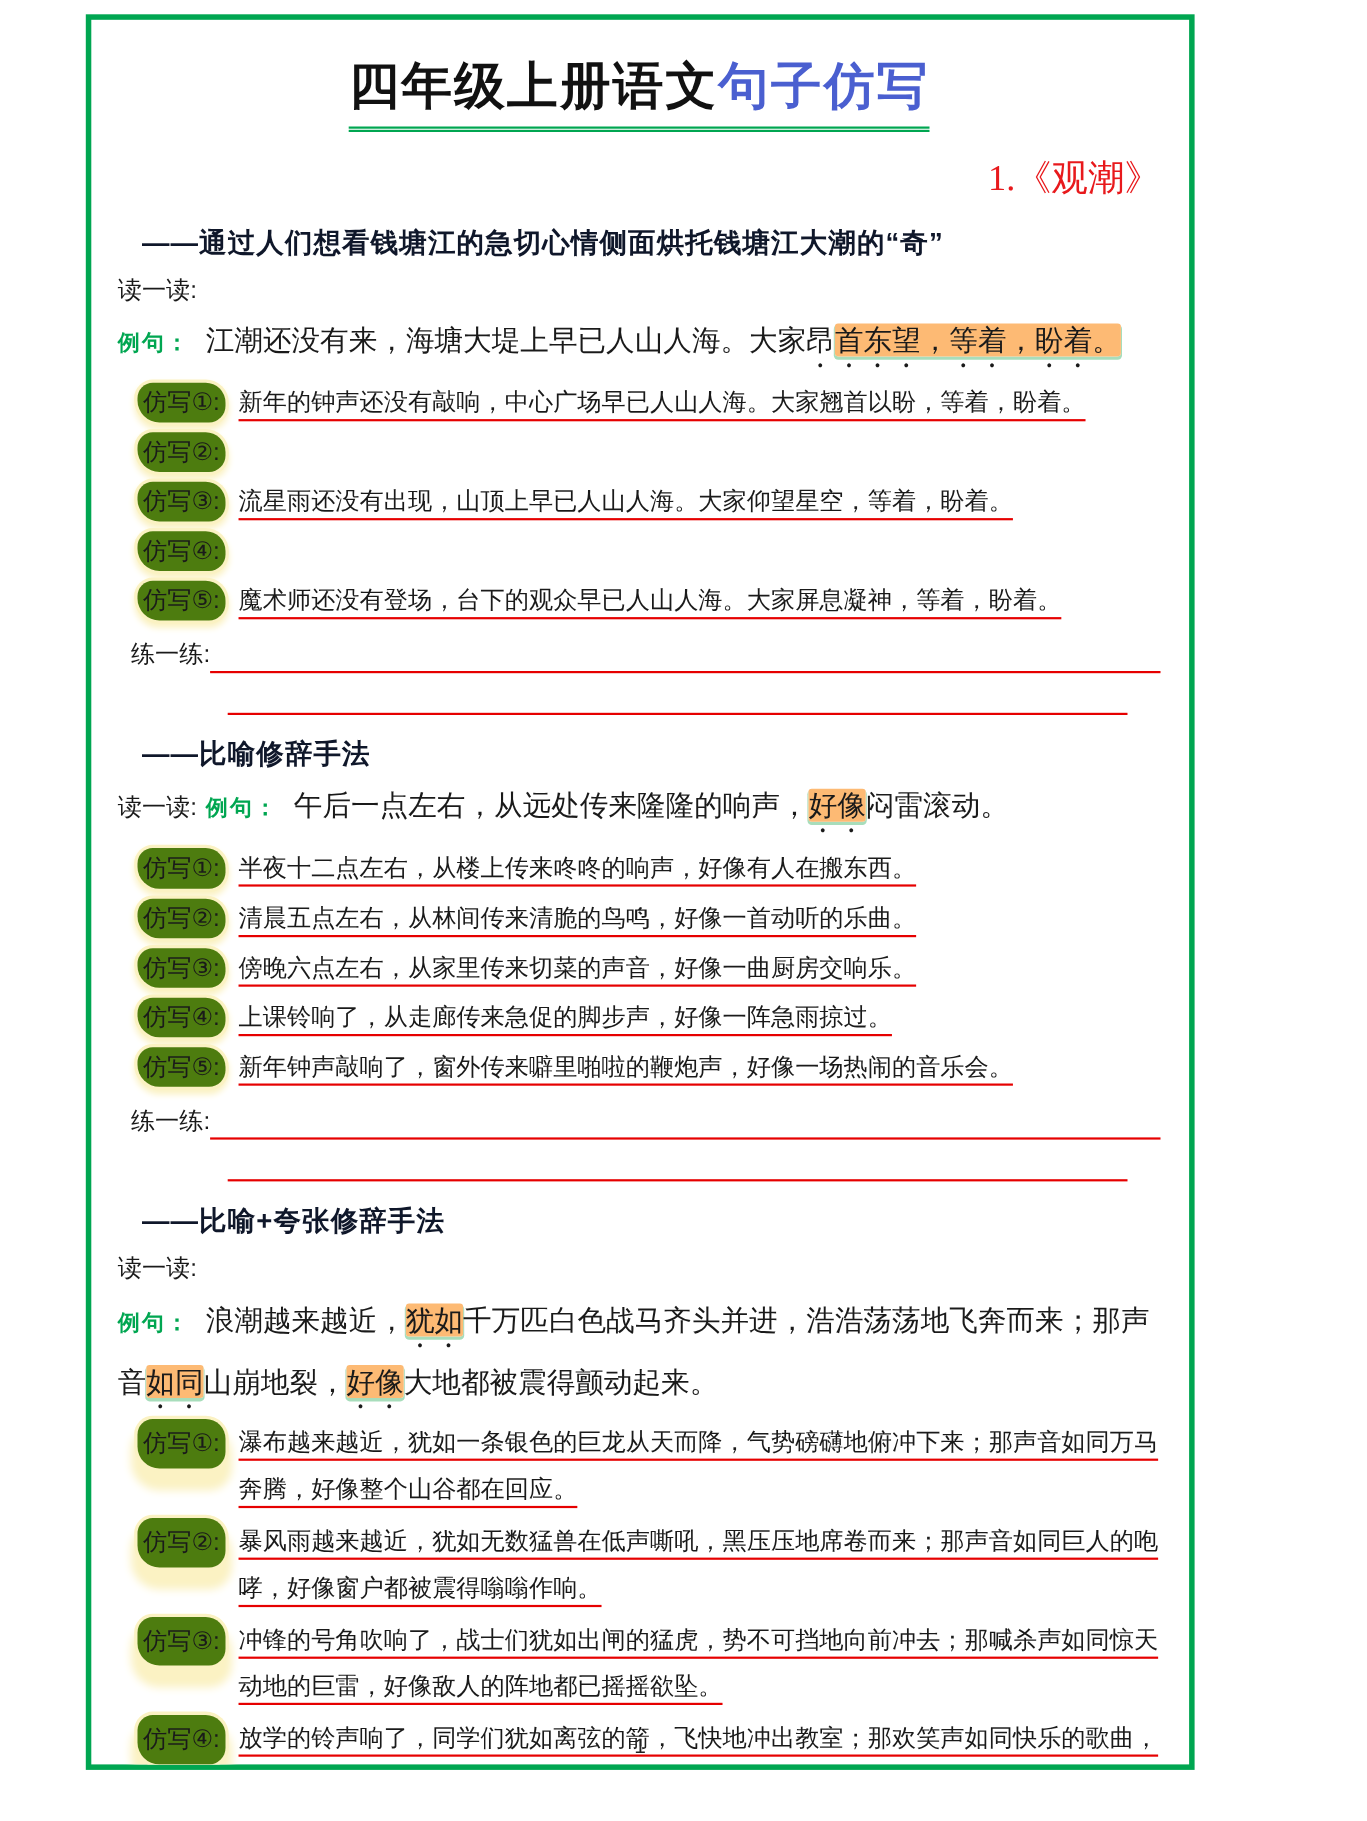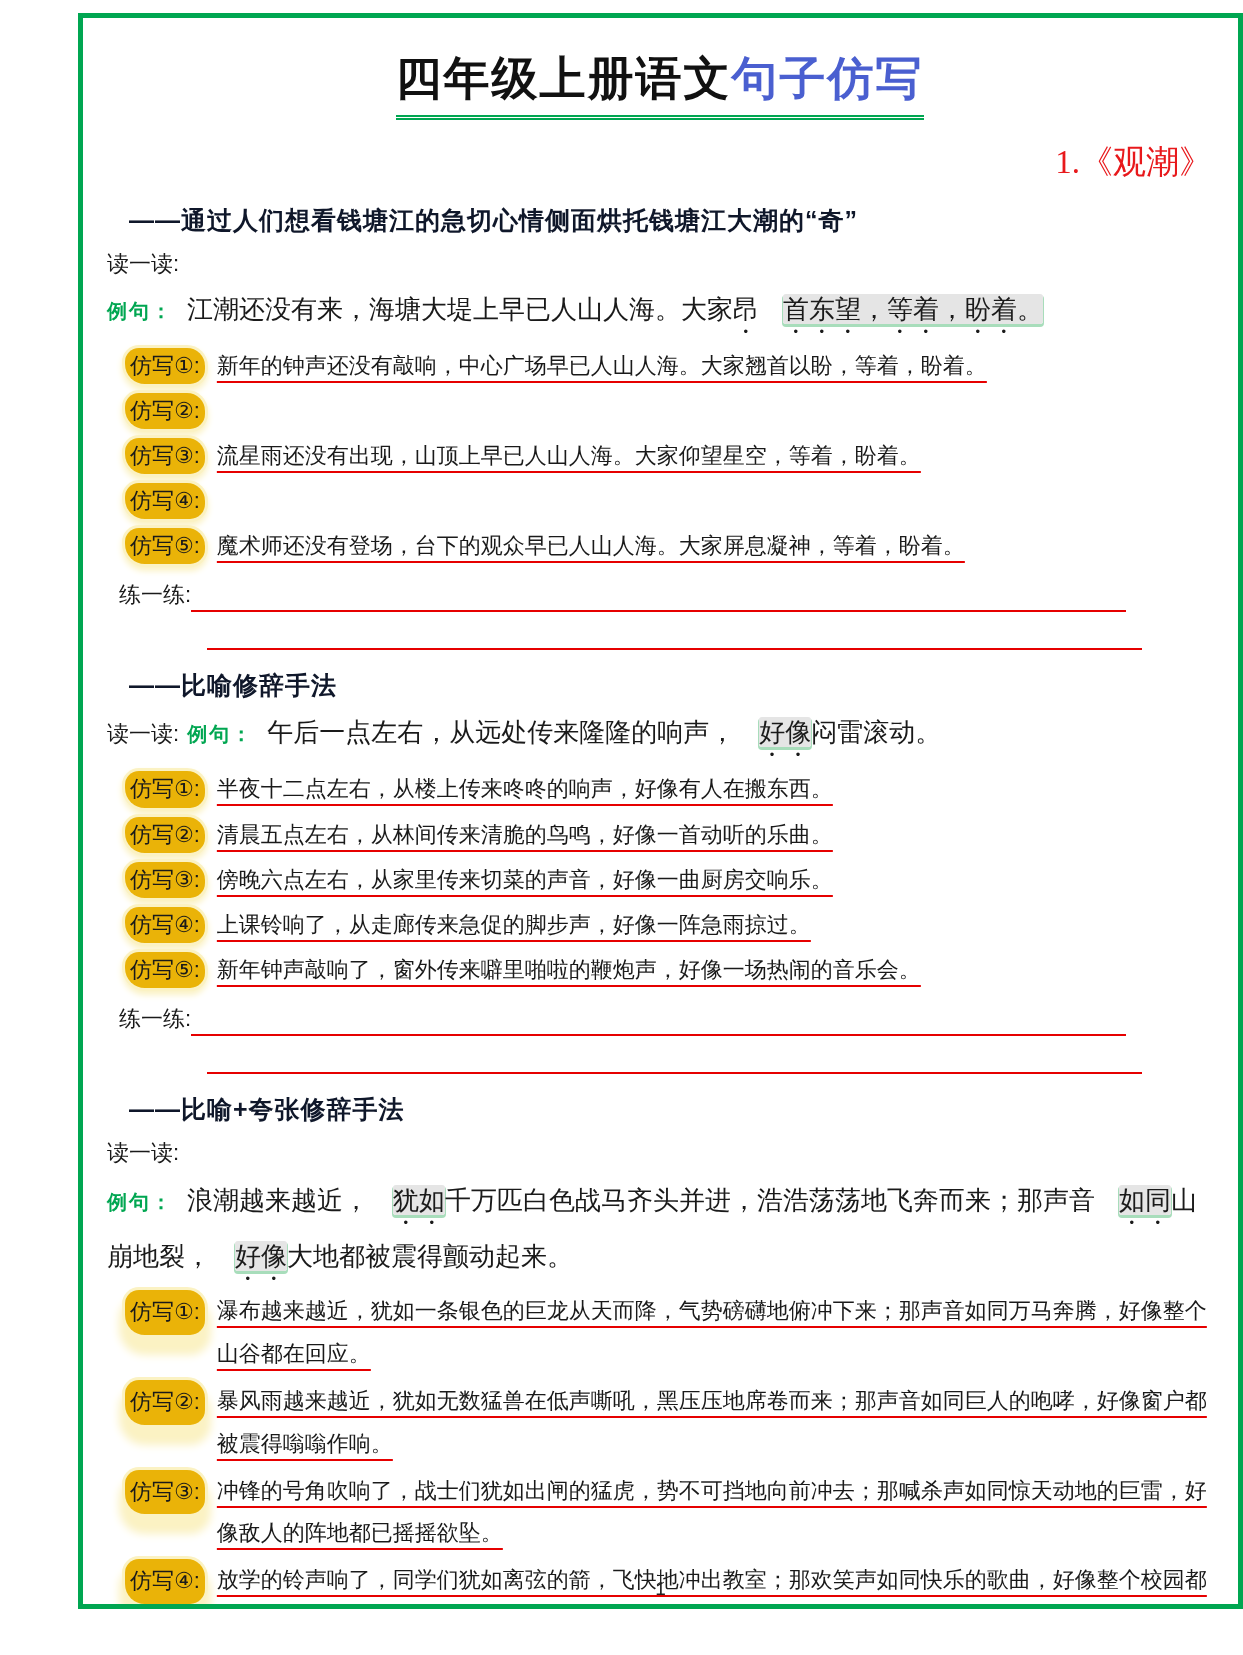--- a/index.html
+++ b/index.html
@@ -4,21 +4,21 @@
 <style>
   * { box-sizing: border-box; }
   html,body { margin:0; padding:0; background:#ffffff; }
   body {
     width:1243px; height:1655px; position:relative;
     font-family:"Liberation Sans","DejaVu Sans",sans-serif;
     color:#1a1a1a;
   }
   .sheet {
     position:absolute; left:78px; top:13px;
-    width:1165px; height:1596px;
+    width:1008px; height:1596px;
     border:5px solid #00A651;
     background:#fff;
     padding:26px 26px 0 24px;
     overflow:hidden;
   }
   
   .title-row { text-align:center; margin-top:4px; }
   .title-wrap { display:inline-block; }
   .title-main {
     font-size:46px; font-weight:900; letter-spacing:2px;
@@ -42,36 +42,36 @@
     color:#0f172a; font-weight:bold; font-size:25px;
     padding-left:22px; margin-top:19px; letter-spacing:1px;
   }
   .read { font-size:22px; margin-top:12px; }
   .example-row { margin-top:8px; font-size:26px; line-height:1.75; }
   .read-inline { font-size:22px; margin-right:8px; }
   .ex-label {
     color:#00A651; font-size:20px; font-weight:bold;
     margin-right:14px; letter-spacing:2px;
   }
-  .hl { background:#e5e5e5; border-radius:3px; box-shadow:0 2px 0 1px #A8DDBB;margin-left:24px; }
+  .hl { background:#fdba74; border-radius:3px; box-shadow:0 2px 0 1px #A8DDBB; }
   .dots {
     -webkit-text-emphasis:filled dot #1a1a1a;
     text-emphasis:filled dot #1a1a1a;
     -webkit-text-emphasis-position:under right;
     text-emphasis-position:under right;
   }
   
   .fw-row {
     display:flex; align-items:baseline; gap:12px;
     margin-top:9px; padding-left:18px;
     font-size:22px; line-height:1.55;
   }
   .fw-label {
     white-space:nowrap; padding:1px 5px;
-    background:#eab308; border-radius:14px 18px 15px 20px;
+    background:#4d7c0f; border-radius:14px 18px 15px 20px;
     box-shadow:0 0 0 3px #FBF2C3, 0 4px 6px 3px #FBF2C3;
   }
   .fw-text {
     flex:1;
     text-decoration-line:underline;
     text-decoration-color:#E60000;
     text-decoration-thickness:2px;
     text-underline-offset:8px;
   }
   .sec-wide .fw-row { line-height:1.95; margin-top:4px; }

